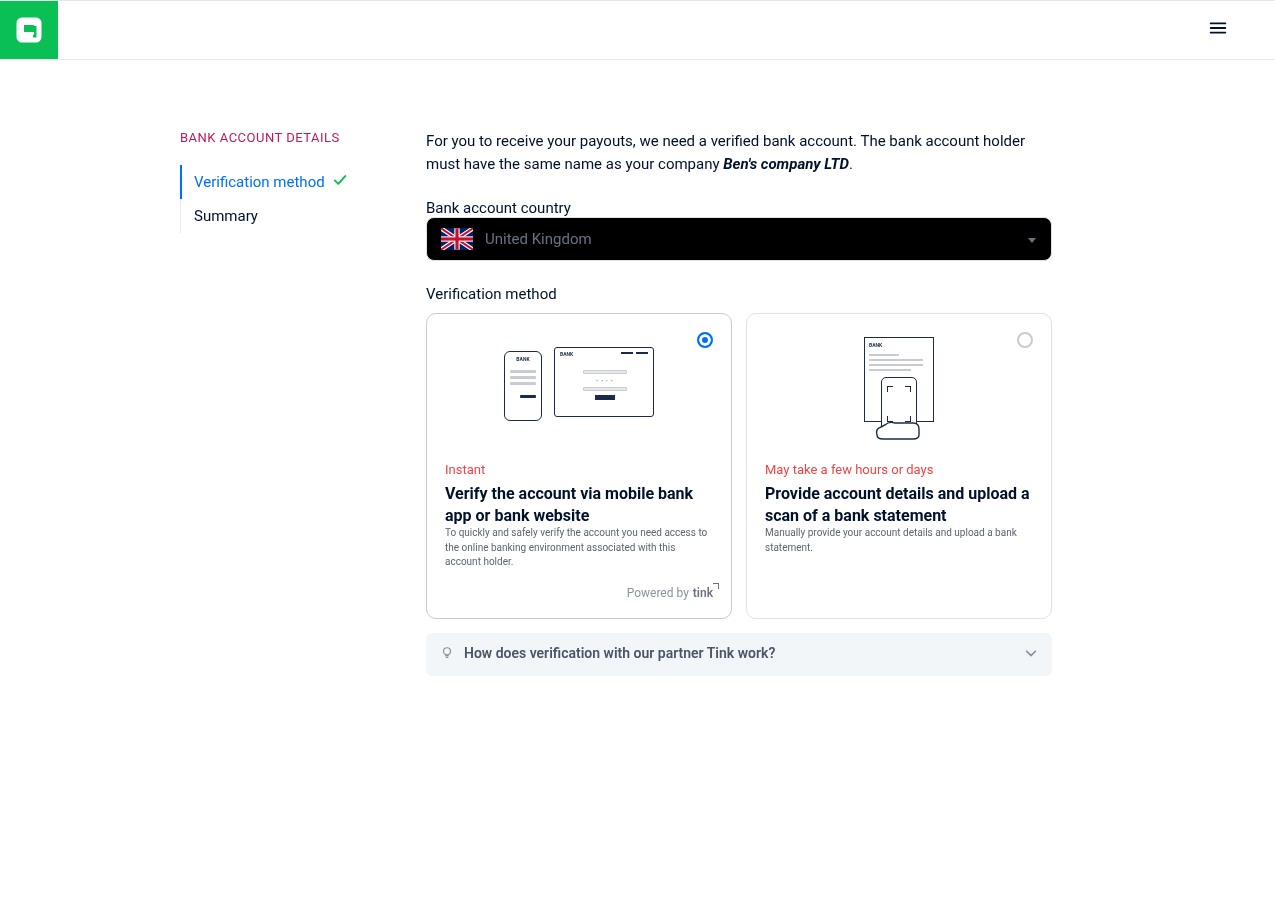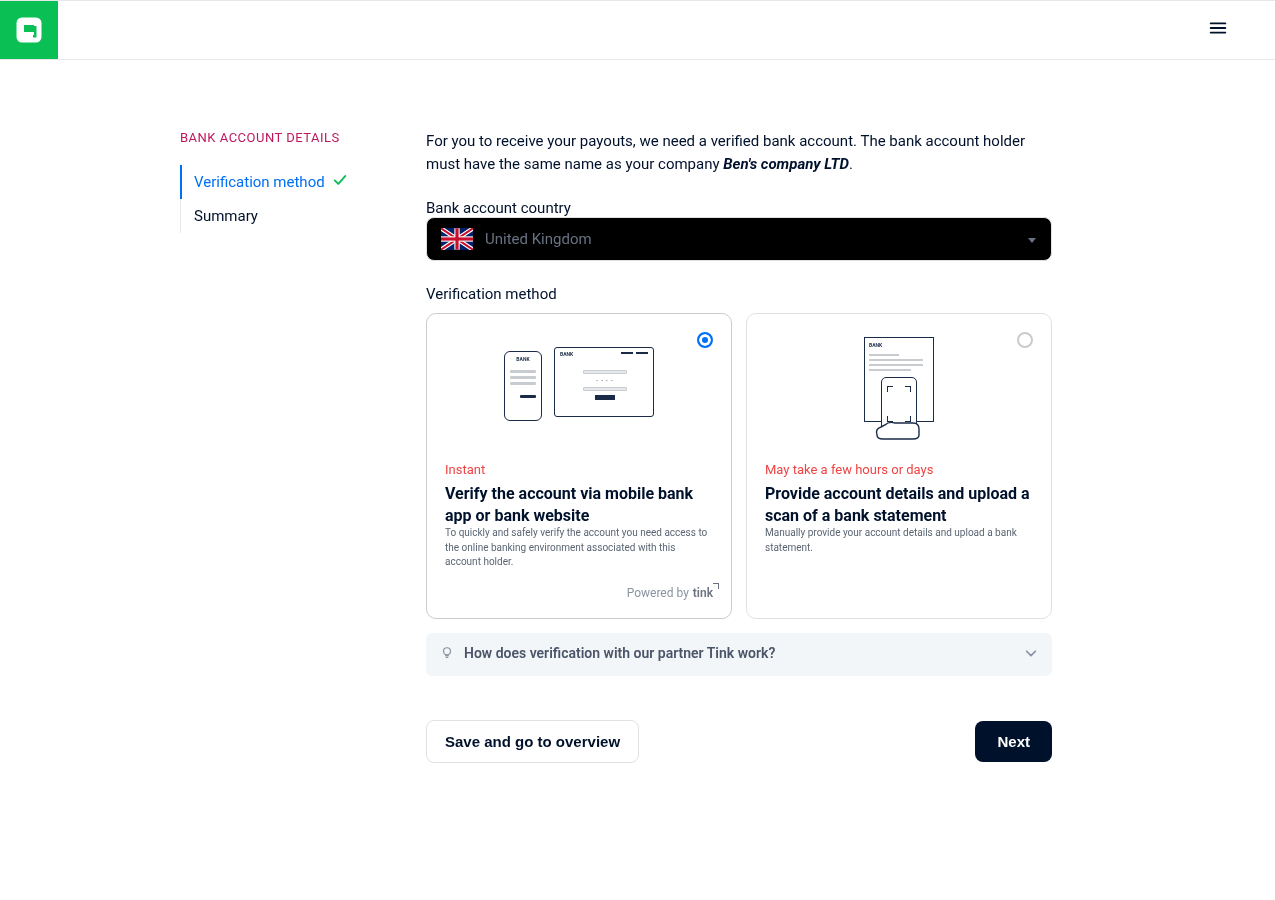--- a/index.html
+++ b/index.html
@@ -243,18 +243,14 @@
           </svg>
       </span>
       <span class="accordion-text">How does verification with our partner Tink work?</span>
       <span class="accordion-chev">
         <svg viewBox="0 0 16 16" fill="none" stroke="currentColor" stroke-width="2" stroke-linecap="round" stroke-linejoin="round">
             <polyline points="3,6 8,11 13,6"></polyline>
           </svg>
       </span>
     </div>
 
-    <div class="footer">
-      <button class="btn btn-secondary">Save and go to overview</button>
-      <button class="btn btn-primary">Next</button>
-    </div>
   </main>
 </div>
 
 </body></html>

